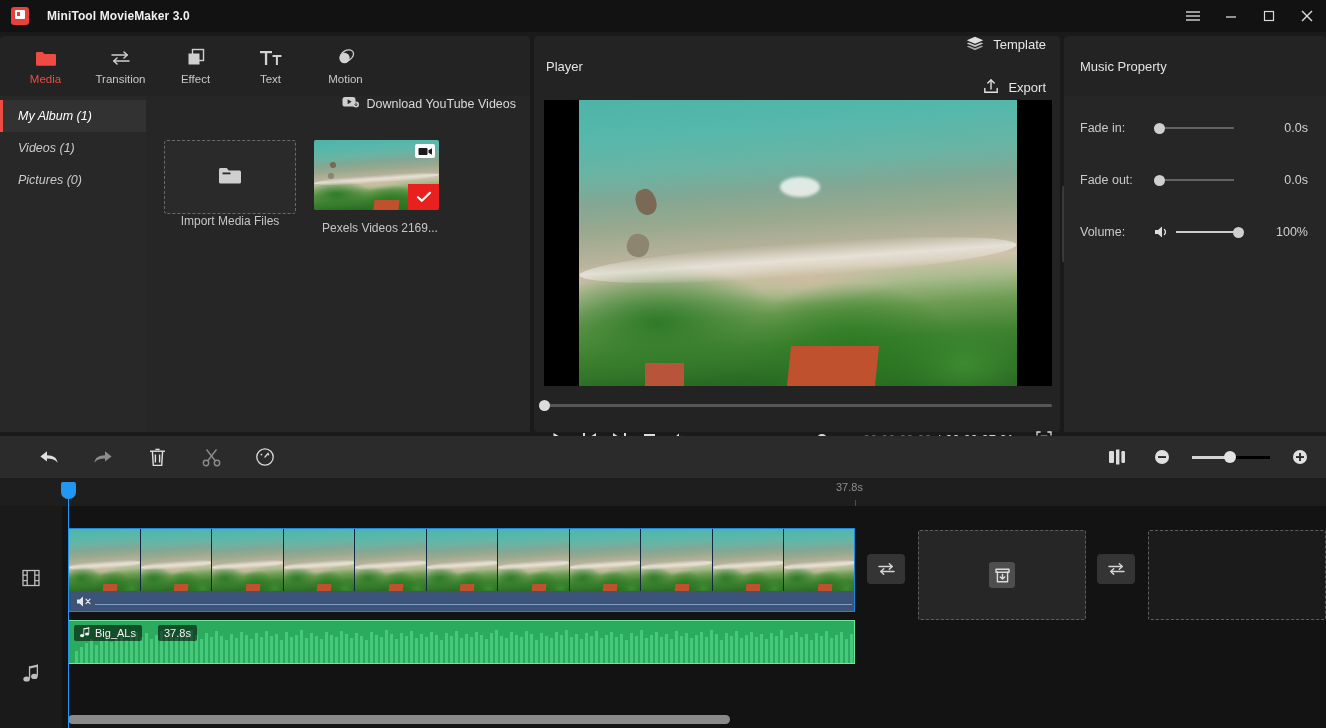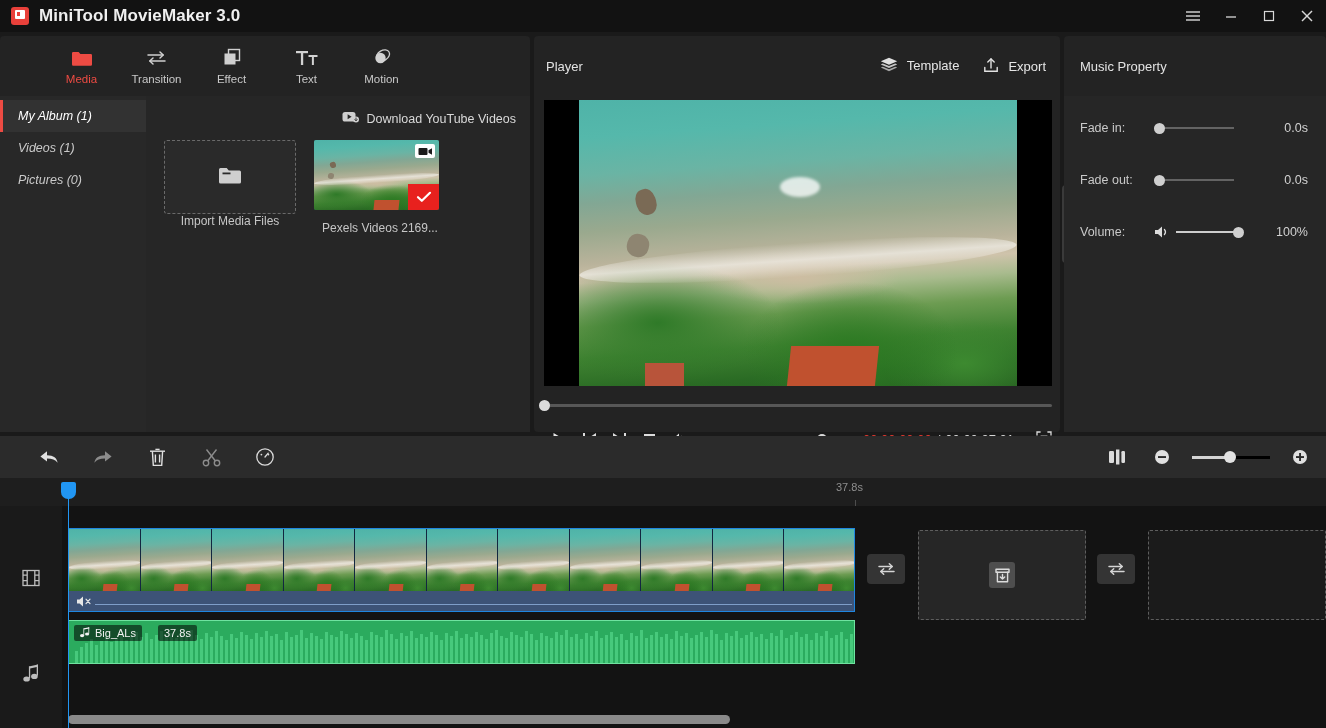--- a/index.html
+++ b/index.html
@@ -23,32 +23,32 @@
     background: #e8403a; position: relative; flex: none;
   }
   .app-logo:before {
     content: ""; position: absolute; left: 4px; top: 3px; width: 10px; height: 9px;
     background: #fff; border-radius: 1px;
   }
   .app-logo:after {
     content: ""; position: absolute; left: 6px; top: 5px; width: 3px; height: 4px;
     background: #e8403a;
   }
-  .app-title { margin-left: 10px; font-size: 17px; font-weight: bold; color: #f0f0f0; letter-spacing: .1px; }
+  .app-title { margin-left: 18px; font-size: 12px; font-weight: bold; color: #f0f0f0; letter-spacing: .1px; }
   .win-btns { position: absolute; right: 0; top: 0; height: 32px; display: flex; align-items: center; }
   .win-btn {
     width: 38px; height: 32px; display: flex; align-items: center; justify-content: center;
     color: #d8d8d8;
   }
   .win-btn svg { display: block; }
 
   
   .left-panel {
     position: absolute; left: 0; top: 36px; width: 530px; height: 396px;
-    background: #232323; border-radius: 4px; padding-left: 36px;
+    background: #232323; border-radius: 4px;
   }
   .tabs { height: 60px; display: flex; align-items: center; padding-left: 8px; }
   .tab {
     width: 75px; height: 58px; display: flex; flex-direction: column;
     align-items: center; justify-content: center; gap: 6px;
     font-size: 11.5px; color: #c8c8c8;
   }
   .tab.active { color: #ed4b43; }
   .tab .tab-icon { height: 20px; display: flex; align-items: flex-end; justify-content: center; }
 
@@ -58,21 +58,21 @@
   }
   .cat-item {
     height: 32px; display: flex; align-items: center; padding-left: 18px;
     font-size: 12.5px; color: #cacaca; position: relative;
   }
   .cat-item.active { background: #323232; color: #fff; }
   .cat-item.active:before {
     content: ""; position: absolute; left: 0; top: 0; width: 3px; height: 32px; background: #ed4b43;
   }
   .media-area { flex: 1; position: relative; background: #262626; }
-  .yt-row { height: 30px; display: flex; align-items: flex-end; justify-content: flex-end; padding-right: 14px; }
+  .yt-row { height: 30px; display: flex; align-items: flex-start; justify-content: flex-end; padding-right: 14px; }
   .yt-btn { display: flex; align-items: center; gap: 8px; font-size: 12.5px; color: #d9d9d9; }
   .media-grid { display: flex; gap: 18px; padding: 14px 0 0 18px; }
   .media-cell { width: 132px; }
   .import-box {
     width: 132px; height: 74px; border: 1px dashed #6a6a6a; border-radius: 3px;
     display: flex; align-items: center; justify-content: center; background: #2a2a2a;
   }
   .media-thumb {
     width: 125px; height: 70px; border-radius: 2px; position: relative; overflow: hidden;
     background: #2d6b72;
@@ -91,21 +91,21 @@
     display: flex; align-items: center; justify-content: center;
   }
 
   
   .player-panel {
     position: absolute; left: 534px; top: 36px; width: 526px; height: 396px;
     background: #232323; border-radius: 4px;
   }
   .player-head { height: 60px; display: flex; align-items: center; padding: 0 14px 0 12px; }
   .player-head-title { font-size: 13px; color: #e2e2e2; }
-  .player-head-actions { margin-left: auto; display: flex; align-items: flex-start; gap: 24px; }
+  .player-head-actions { margin-left: auto; display: flex; align-items: flex-end; gap: 24px; flex-direction: column; }
   .head-action { display: flex; align-items: center; gap: 9px; font-size: 13px; color: #e6e6e6; }
   .stage {
     position: absolute; left: 10px; top: 64px; width: 508px; height: 286px; background: #000;
   }
   .stage-img { position: absolute; left: 35px; top: 0; width: 438px; height: 286px; overflow: hidden; }
   .seek-row { position: absolute; left: 10px; top: 360px; width: 508px; height: 18px; display: flex; align-items: center; }
   .seek-track { position: relative; width: 100%; height: 3px; background: #575757; border-radius: 2px; }
   .seek-knob { position: absolute; left: -5px; top: -4px; width: 11px; height: 11px; border-radius: 50%; background: #dcdcdc; }
   .ctrl-row { position: absolute; left: 10px; top: 386px; width: 508px; height: 34px; display: flex; align-items: center; }
   .ctrl-btn { width: 30px; height: 30px; display: flex; align-items: center; justify-content: center; color: #e8e8e8; }

